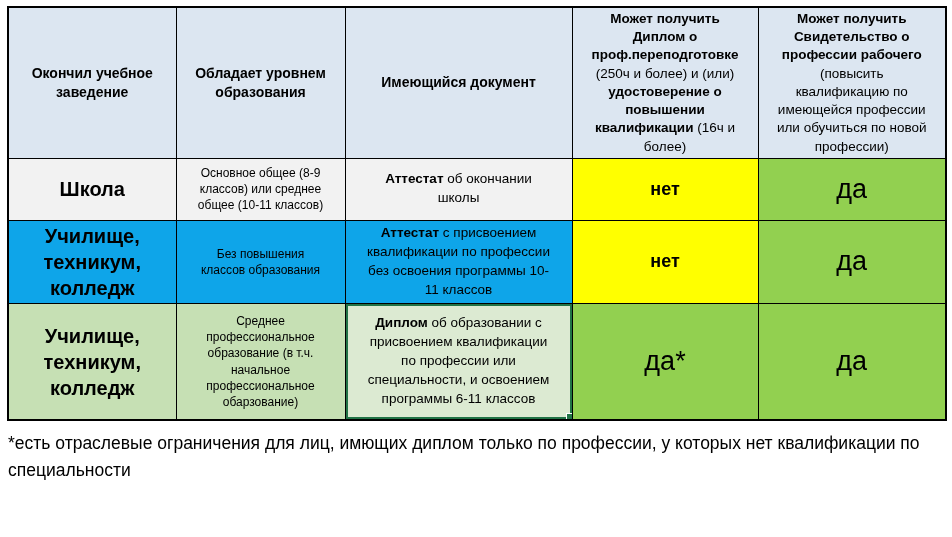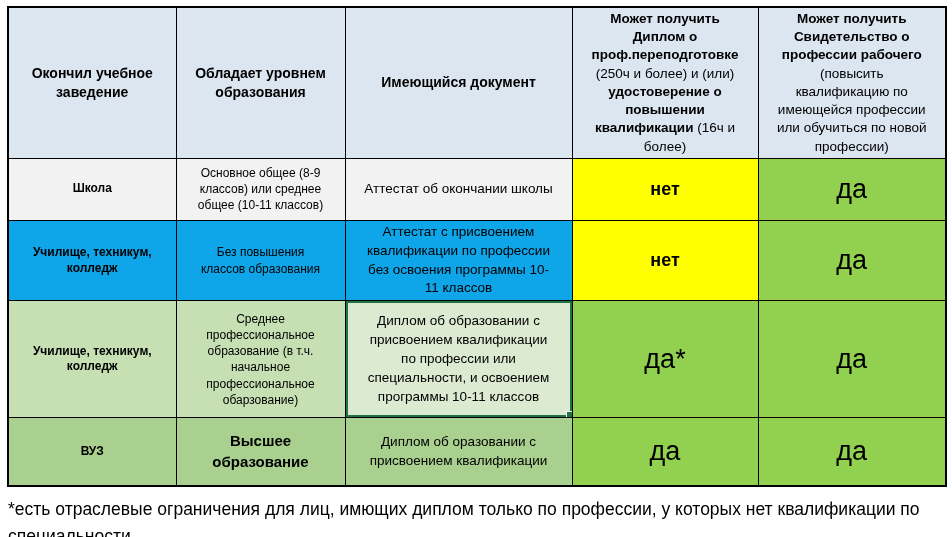--- a/index.html
+++ b/index.html
@@ -54,25 +54,25 @@
     font-size: 13.5px;
     line-height: 1.35;
   }
   .hdr-mixed b { font-weight: bold; }
 
   .row-school td   { background: #f2f2f2; }
   .row-college1 td { background: #0ea5e9; }
   .row-college2 td { background: #c6e0b4; }
   .row-vuz td      { background: #a9d08e; }
 
-  td.cell-institution { font-weight: bold; font-size: 12px; line-height: 1.3; }
+  td.cell-institution { font-weight: bold; font-size: 20px; line-height: 1.3; }
   td.cell-level       { font-size: 12px; line-height: 1.35; }
   td.cell-level.bold-level { font-weight: bold; font-size: 15px; }
   td.cell-doc         { font-size: 13.5px; line-height: 1.4; }
-  td.cell-doc b       { font-weight: normal; }
+  td.cell-doc b       { font-weight: bold; }
 
   td.cell-no  { background: #ffff00 !important; font-weight: bold; font-size: 18px; }
   td.cell-yes { background: #92d050 !important; font-weight: normal; font-size: 27px; }
 
   
   td.cell-selected {
     background: #dcead2 !important;
     position: relative;
     box-shadow: inset 0 0 0 2px #217346;
   }
@@ -128,29 +128,22 @@
       <tr class="row-college1">
         <td class="cell-institution">Училище, техникум, колледж</td>
         <td class="cell-level">Без повышения классов образования</td>
         <td class="cell-doc"><b>Аттестат</b><span> с присвоением квалификации по профессии без освоения программы 10-11 классов</span></td>
         <td class="cell-no">нет</td>
         <td class="cell-yes">да</td>
       </tr>
       <tr class="row-college2">
         <td class="cell-institution">Училище, техникум, колледж</td>
         <td class="cell-level">Среднее профессиональное образование (в т.ч. начальное профессиональное обарзование)</td>
-        <td class="cell-doc cell-selected"><b>Диплом</b><span> об образовании с присвоением квалификации по профессии или специальности, и освоением программы 10-11 классов</span></td>
+        <td class="cell-doc cell-selected"><b>Диплом</b><span> об образовании с присвоением квалификации по профессии или специальности, и освоением программы 6-11 классов</span></td>
         <td class="cell-yes">да*</td>
-        <td class="cell-yes">да</td>
-      </tr>
-      <tr class="row-vuz">
-        <td class="cell-institution">ВУЗ</td>
-        <td class="cell-level bold-level">Высшее образование</td>
-        <td class="cell-doc"><b>Диплом</b><span> об оразовании с присвоением квалификации</span></td>
-        <td class="cell-yes">да</td>
         <td class="cell-yes">да</td>
       </tr>
     </tbody>
   </table>
 
   <p class="footnote">*есть отраслевые ограничения для лиц, имющих диплом только по профессии, у которых нет квалификации по специальности</p>
 
 </div>
 
 </body></html>

